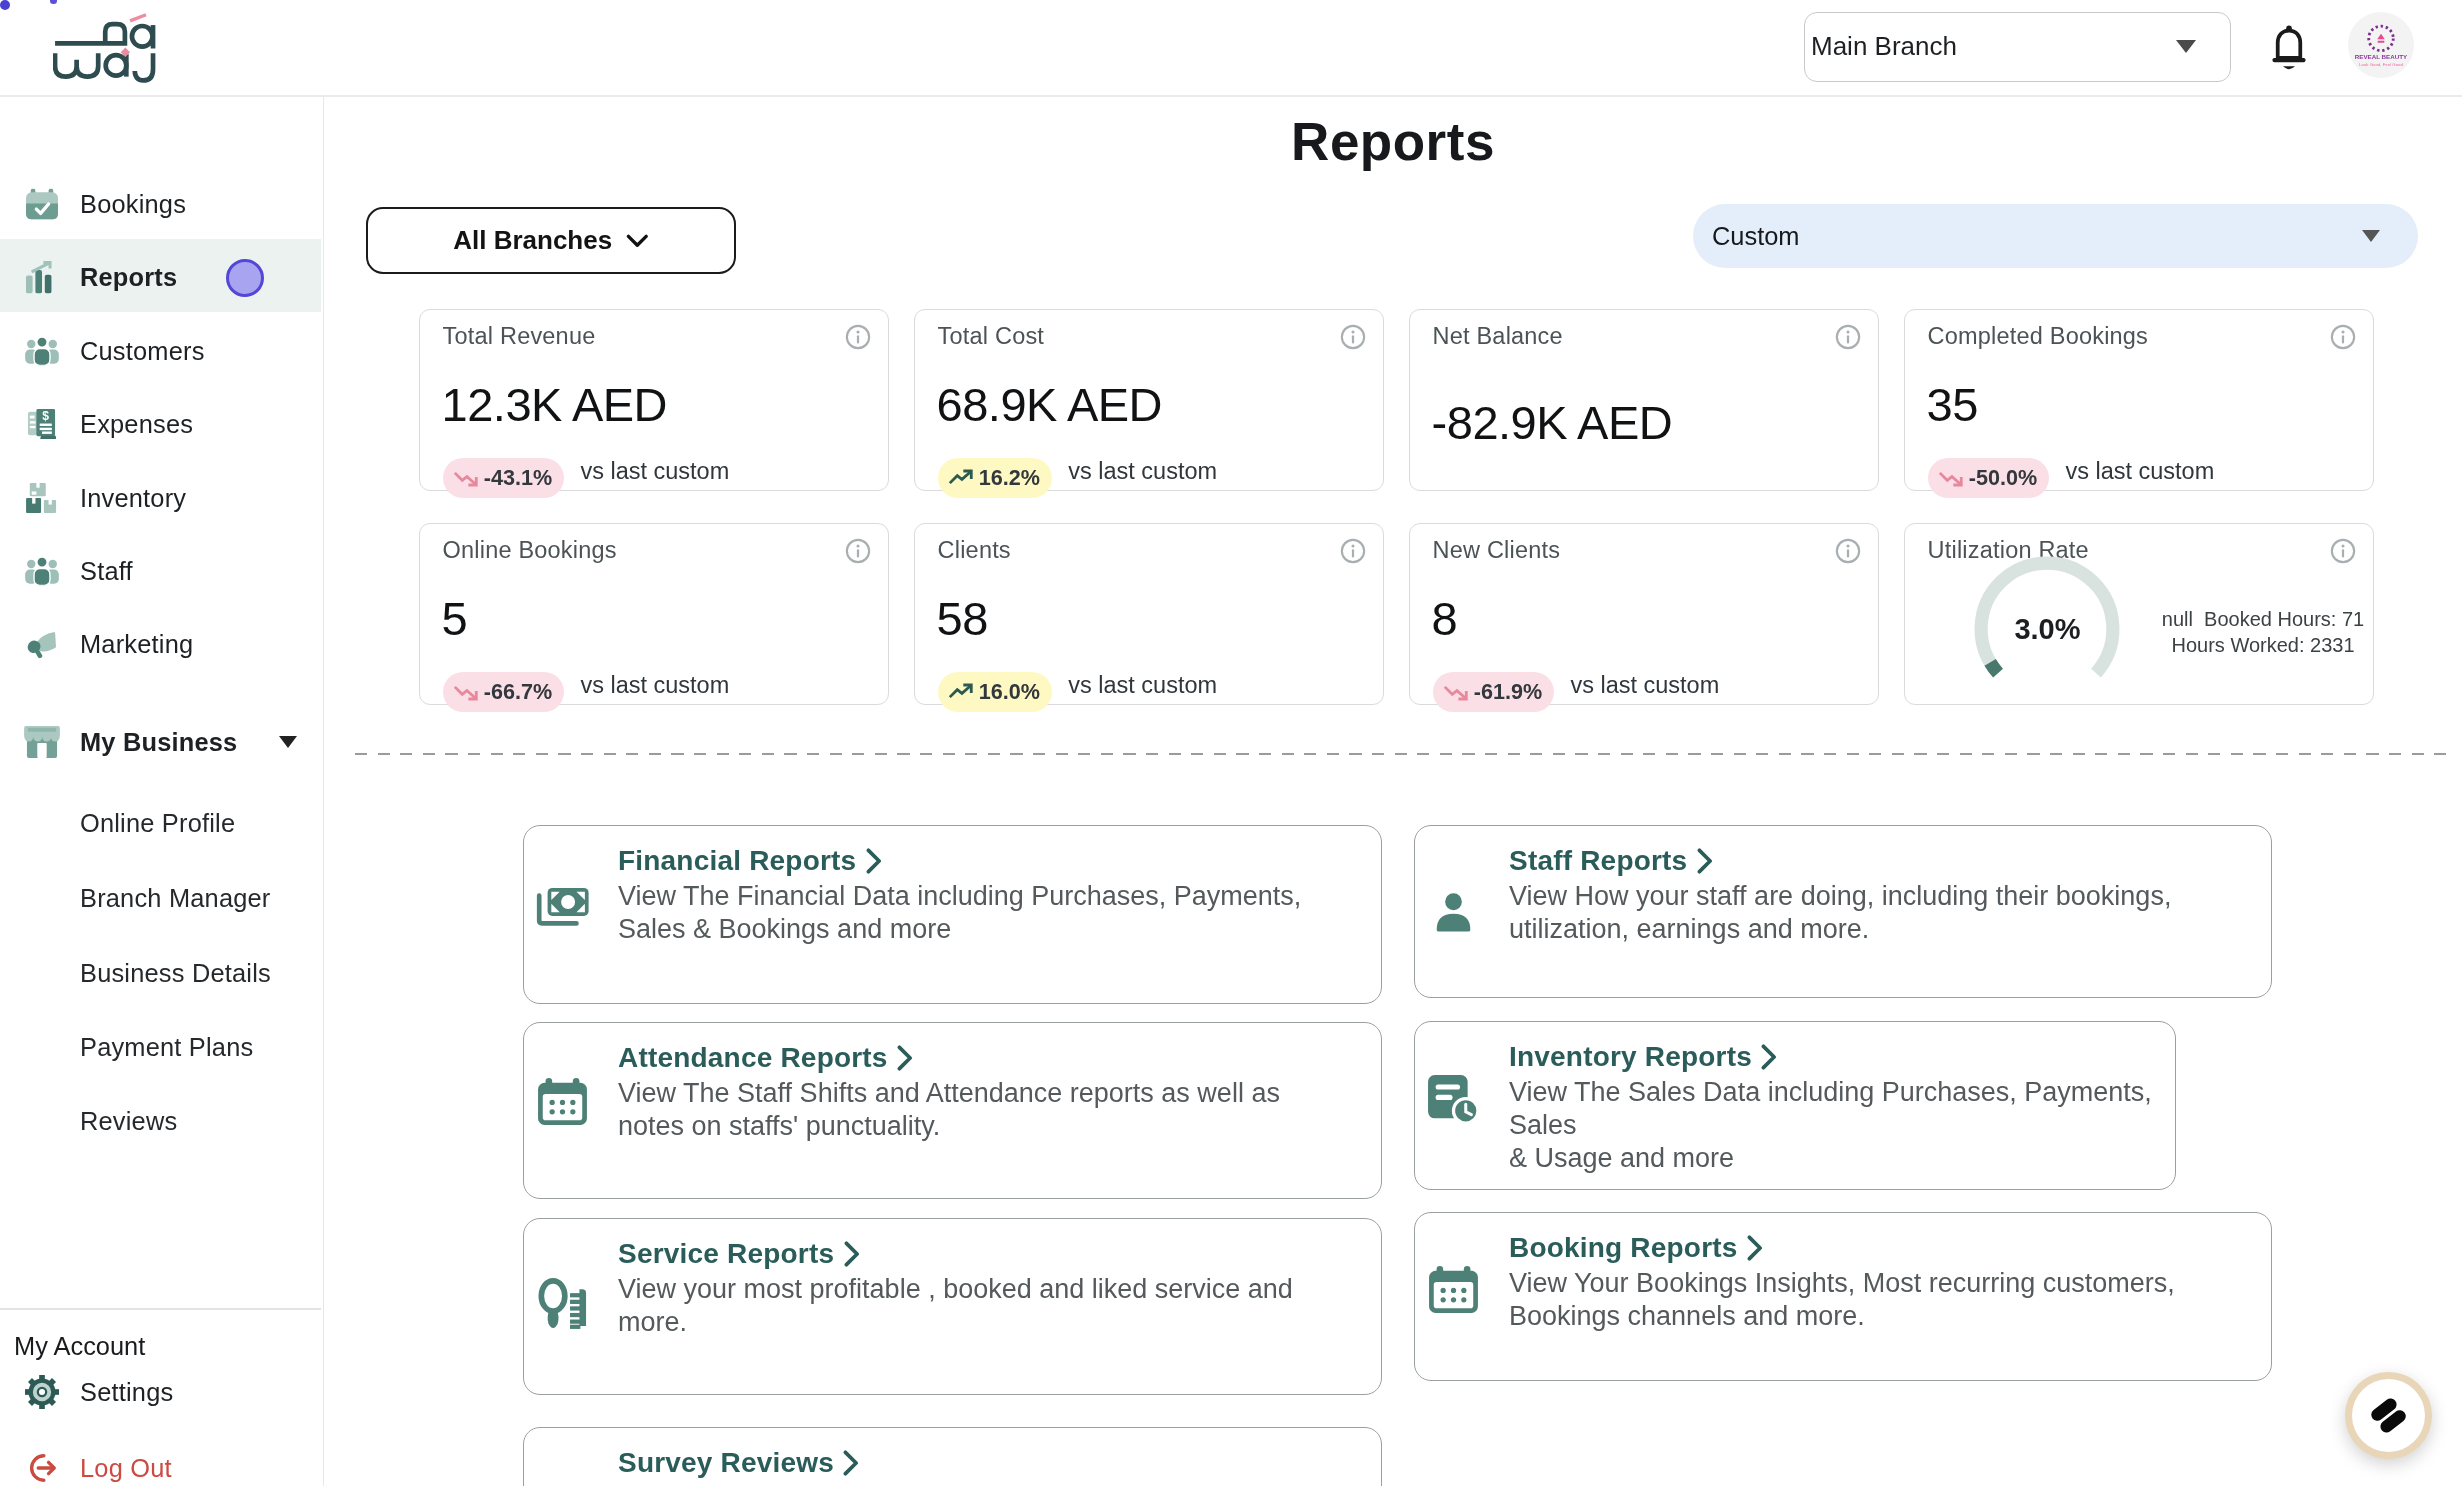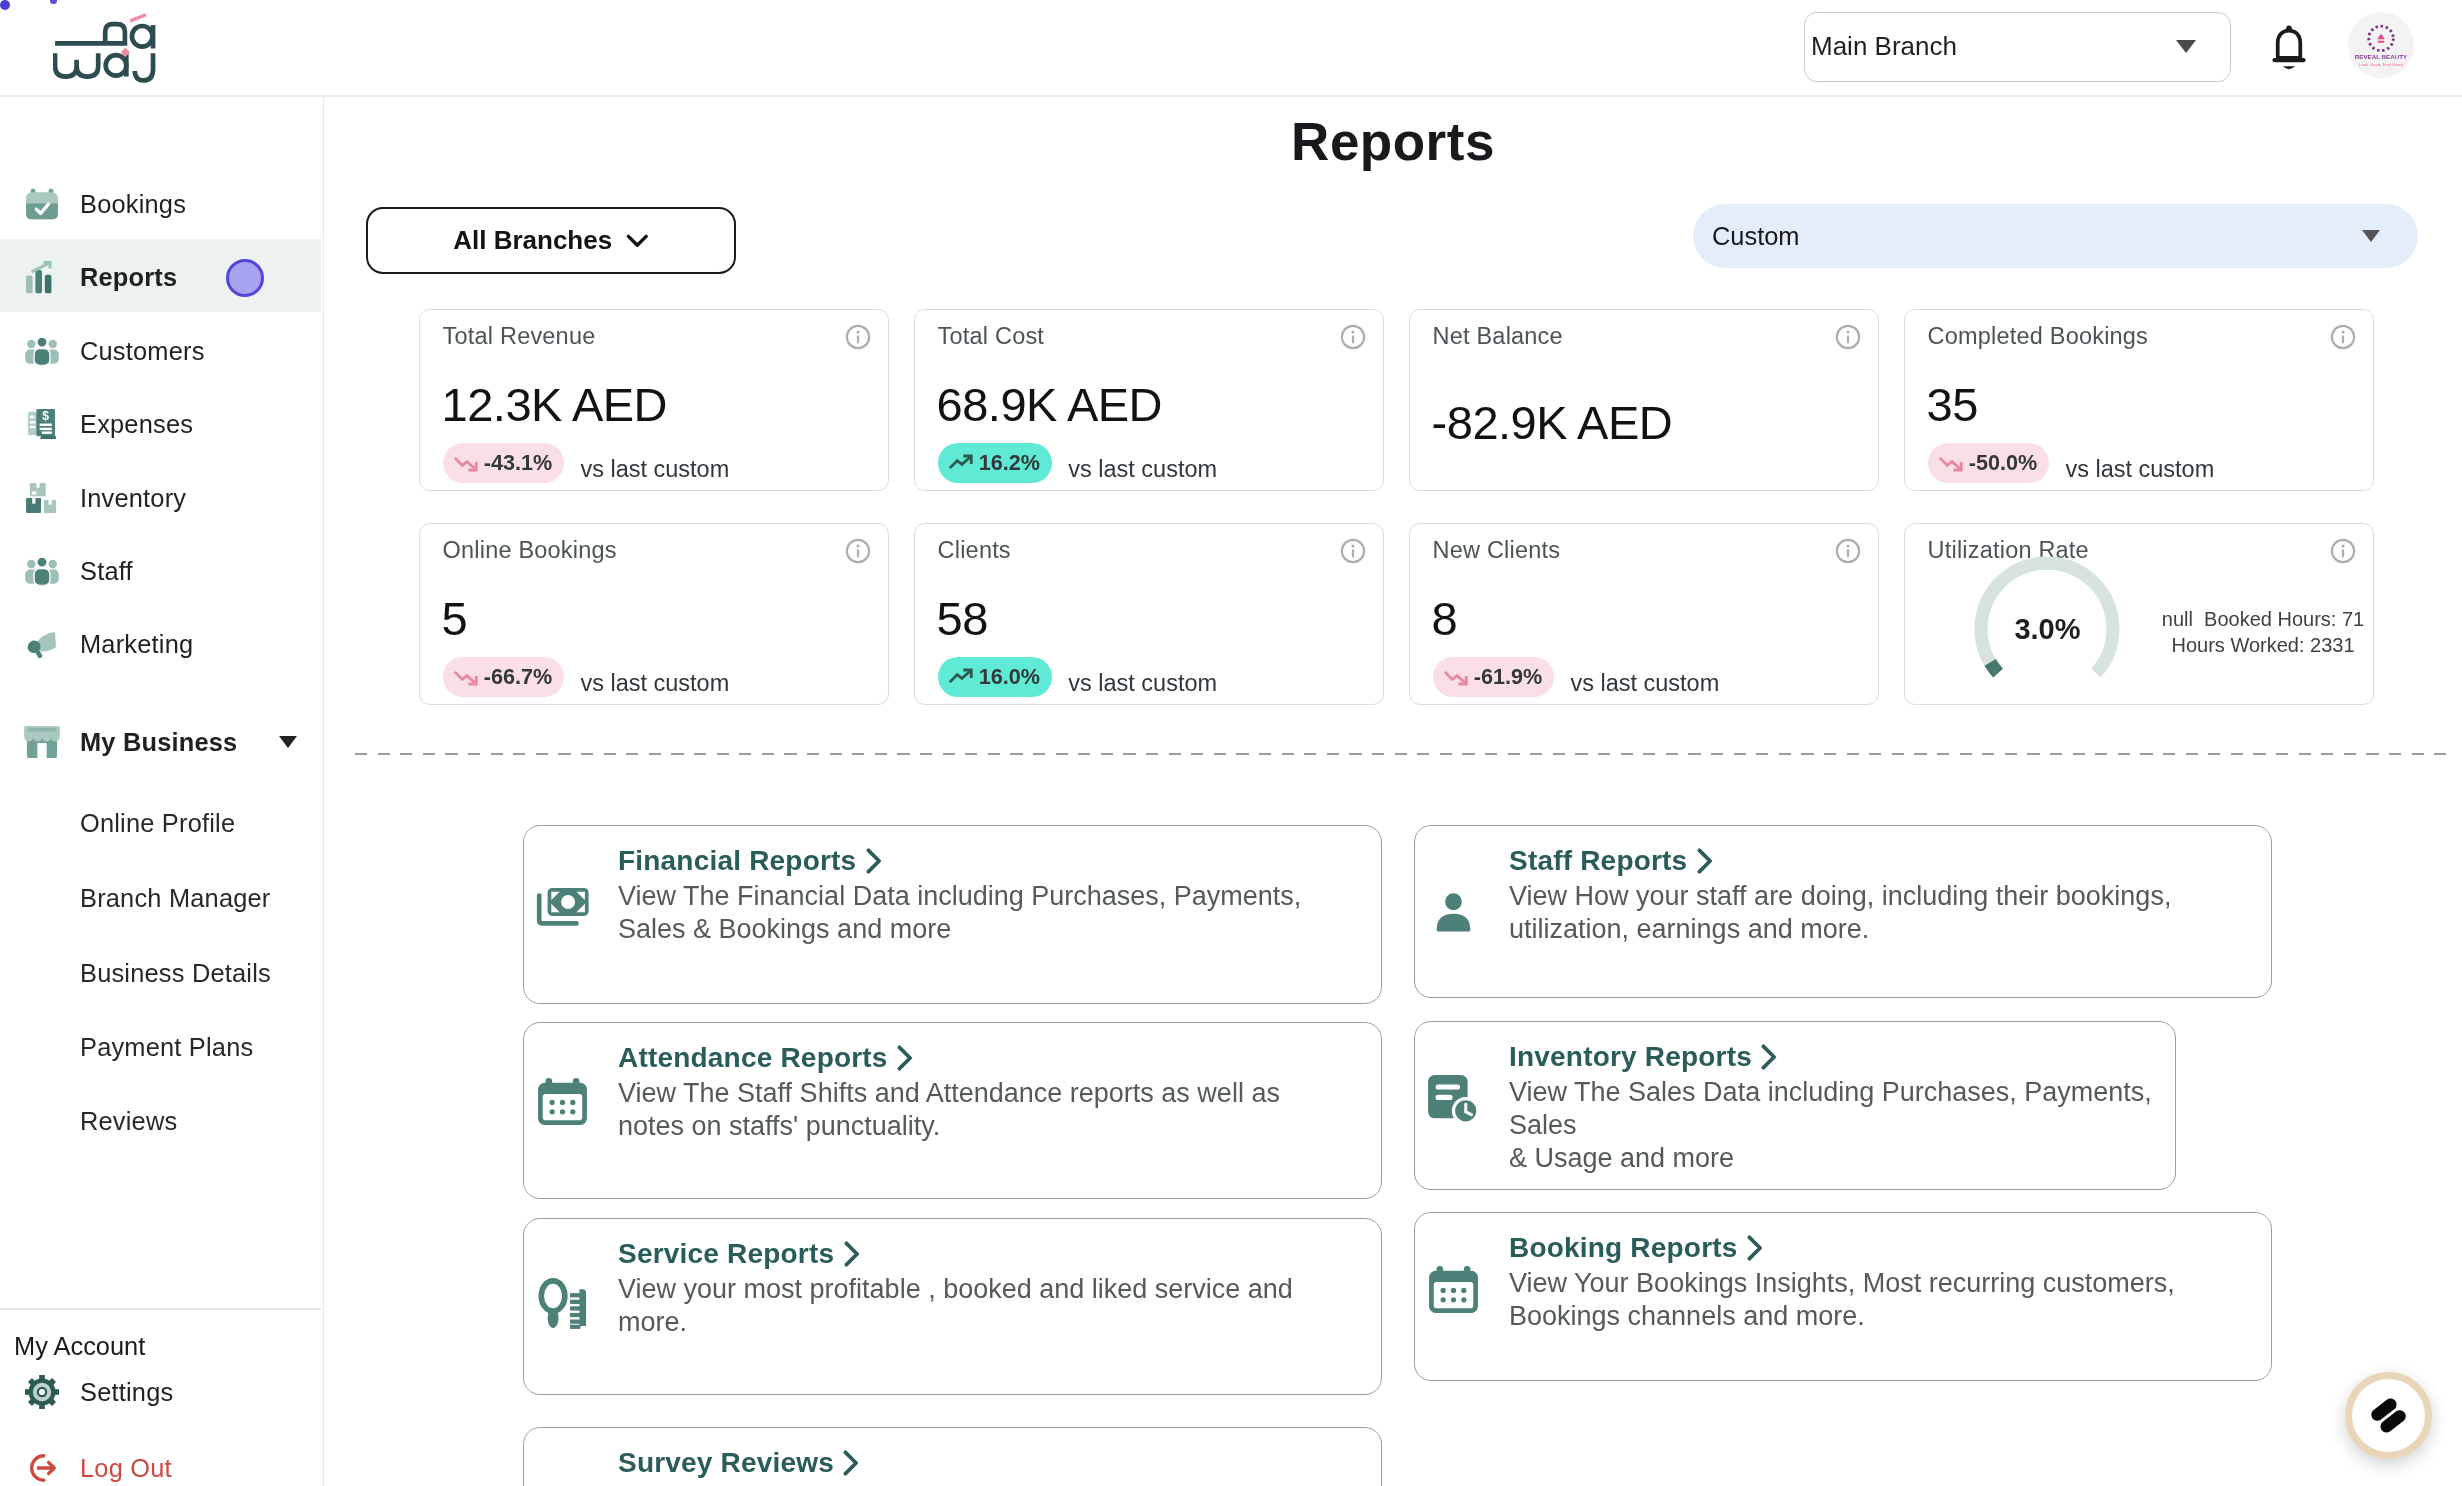--- a/index.html
+++ b/index.html
@@ -20,24 +20,24 @@
 
 #h1{position:absolute;left:323px;top:111px;width:2140px;text-align:center;font-size:53px;font-weight:600;color:#17191c;letter-spacing:0.5px}
 #allbr{position:absolute;left:366px;top:207px;width:370px;height:67px;border:2.4px solid #1b1b1b;border-radius:17px;box-sizing:border-box;display:flex;align-items:center;justify-content:center;font-size:26px;font-weight:600;color:#131313;gap:14px}
 #custom{position:absolute;left:1693px;top:204px;width:725px;height:64px;background:#e4eefb;border-radius:32px;font-size:25.4px;color:#17191c;line-height:64px;padding-left:19px;box-sizing:border-box}
 #custom .tri{position:absolute;right:38px;top:26px;width:0;height:0;border-left:9.4px solid transparent;border-right:9.4px solid transparent;border-top:12.2px solid #555}
 
 .scard{position:absolute;width:470px;height:182px;background:#fff;border:1.9px solid #dbdbdb;border-radius:11px;box-sizing:border-box}
 .scard .t{position:absolute;left:22.6px;top:13px;font-size:23.5px;color:#4b5356;letter-spacing:0.2px}
 .scard .v{position:absolute;left:21.6px;top:67px;font-size:47px;font-weight:400;color:#101214;letter-spacing:-0.5px}
 .scard .info{position:absolute;right:17px;top:14px}
-.brow{position:absolute;left:22.6px;top:133px;display:flex;align-items:flex-end}
+.brow{position:absolute;left:22.6px;top:148px;display:flex;align-items:flex-start}
 .badge{height:40px;border-radius:20px;display:flex;align-items:center;padding:0 12.2px 0 9.4px;font-size:21.6px;font-weight:700;color:#33383c;gap:3.8px}
 .badge.dn{background:#fbdfe7}
-.badge.up{background:#5eead4}
+.badge.up{background:#fef9c3}
 .vs{font-size:23.5px;color:#30373c;margin-left:16px}
 
 #dash{position:absolute;left:355px;top:753px;width:2098px;height:1.9px;background:repeating-linear-gradient(90deg,#9b9b9b 0 12.2px,transparent 12.2px 22.6px)}
 
 .rcard{position:absolute;background:#fff;border:1.9px solid #9aa0a0;border-radius:17px;box-sizing:border-box}
 .rcard .h{position:absolute;left:94px;top:19px;font-size:28px;font-weight:700;color:#2a5c59;display:flex;align-items:center;gap:9.4px;letter-spacing:0.2px}
 .rcard .d{position:absolute;left:94px;top:54px;font-size:27px;line-height:33px;color:#54595c;letter-spacing:0}
 .rcard .ric{position:absolute;left:11.3px;top:55px;width:55px;display:flex;justify-content:center}
 
 #fab{position:absolute;left:2345px;top:1372px;width:87px;height:87px;border-radius:50%;background:#e9d5b7;box-shadow:0 5.6px 17px rgba(0,0,0,.18)}

